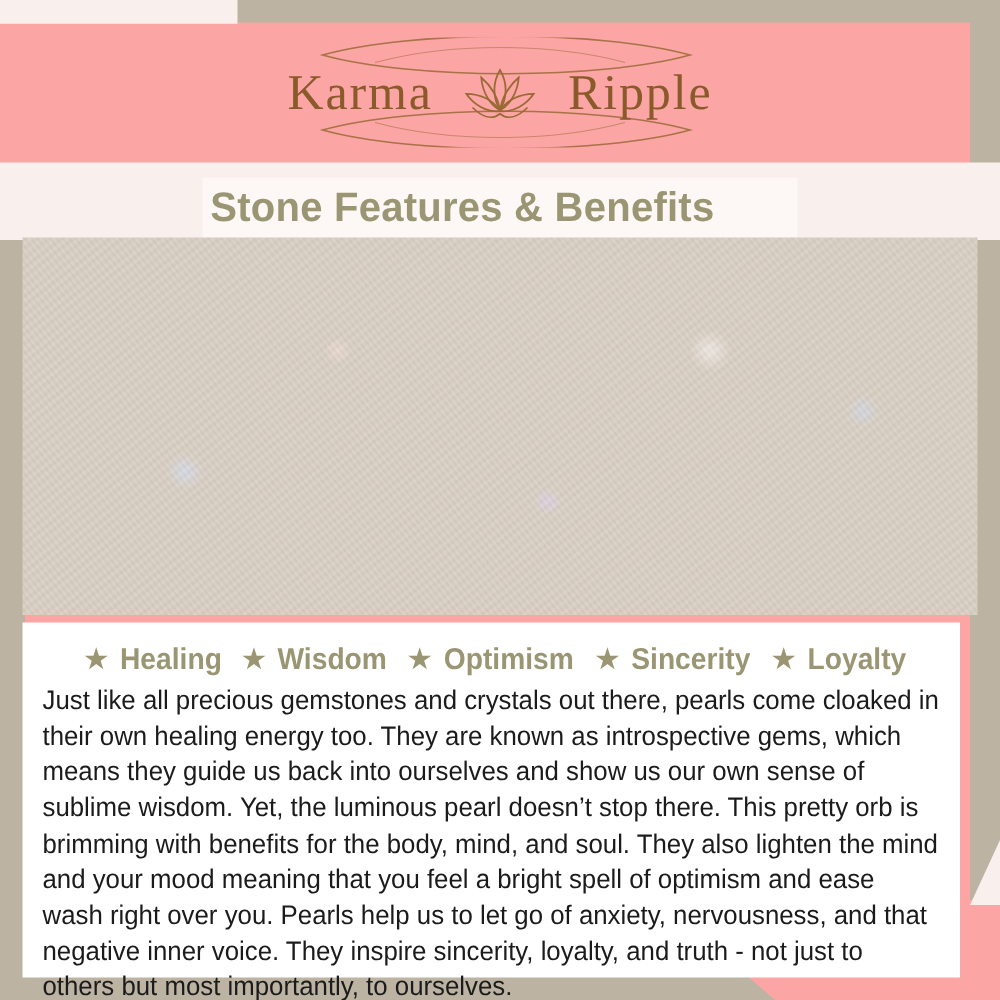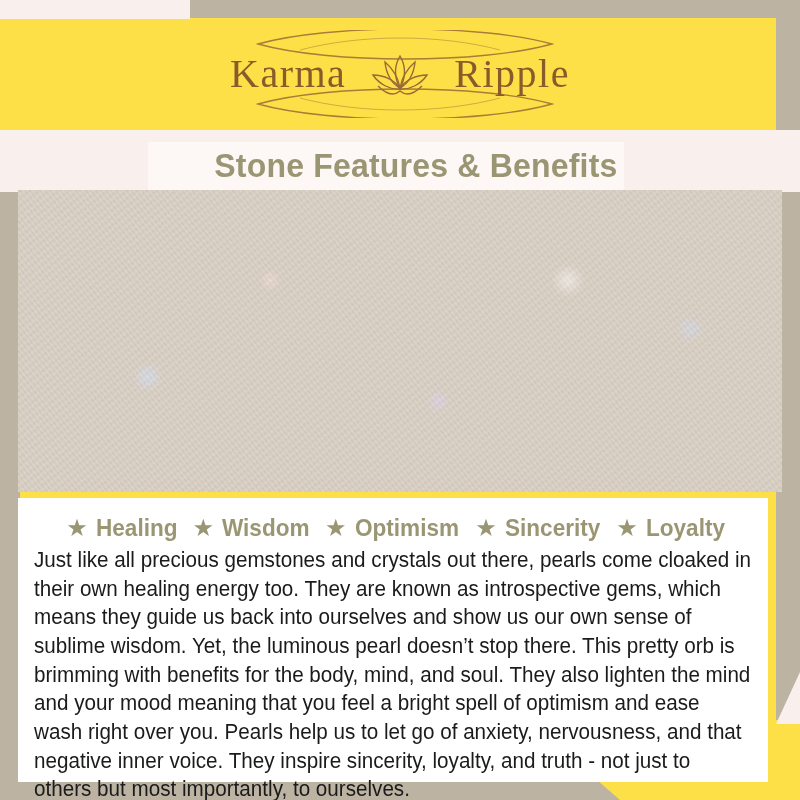--- a/index.html
+++ b/index.html
@@ -11,21 +11,21 @@
     height: 800px;
     background: #f9efec;
     font-family: "Liberation Sans", sans-serif;
     overflow: hidden;
   }
 
   #page {
     position: relative;
     width: 800px;
     height: 800px;
-    background: #fde047;
+    background: #fca5a5;
     overflow: hidden;
   }
 
   
   .frame-top {
     position: absolute;
     top: 0; left: 0;
     width: 800px; height: 18px;
     background: #bcb3a2;
   }
@@ -110,27 +110,27 @@
   
   .heading-band {
     position: absolute;
     top: 130px; left: 0;
     width: 800px; height: 62px;
     background: #f9efec;
   }
   .heading-plate {
     position: absolute;
     top: 142px;
-    left: 148px;
+    left: 162px;
     width: 476px;
     height: 48px;
     background: #fdf8f5;
     display: flex;
     align-items: center;
-    justify-content: flex-end;
+    justify-content: flex-start;
   }
   .heading-text {
     font-family: "Liberation Sans Narrow", "Liberation Sans", sans-serif;
     font-weight: bold;
     font-size: 33px;
     color: #9a9674;
     letter-spacing: 0.2px;
     white-space: nowrap;
     transform: scaleX(0.97);
   }

